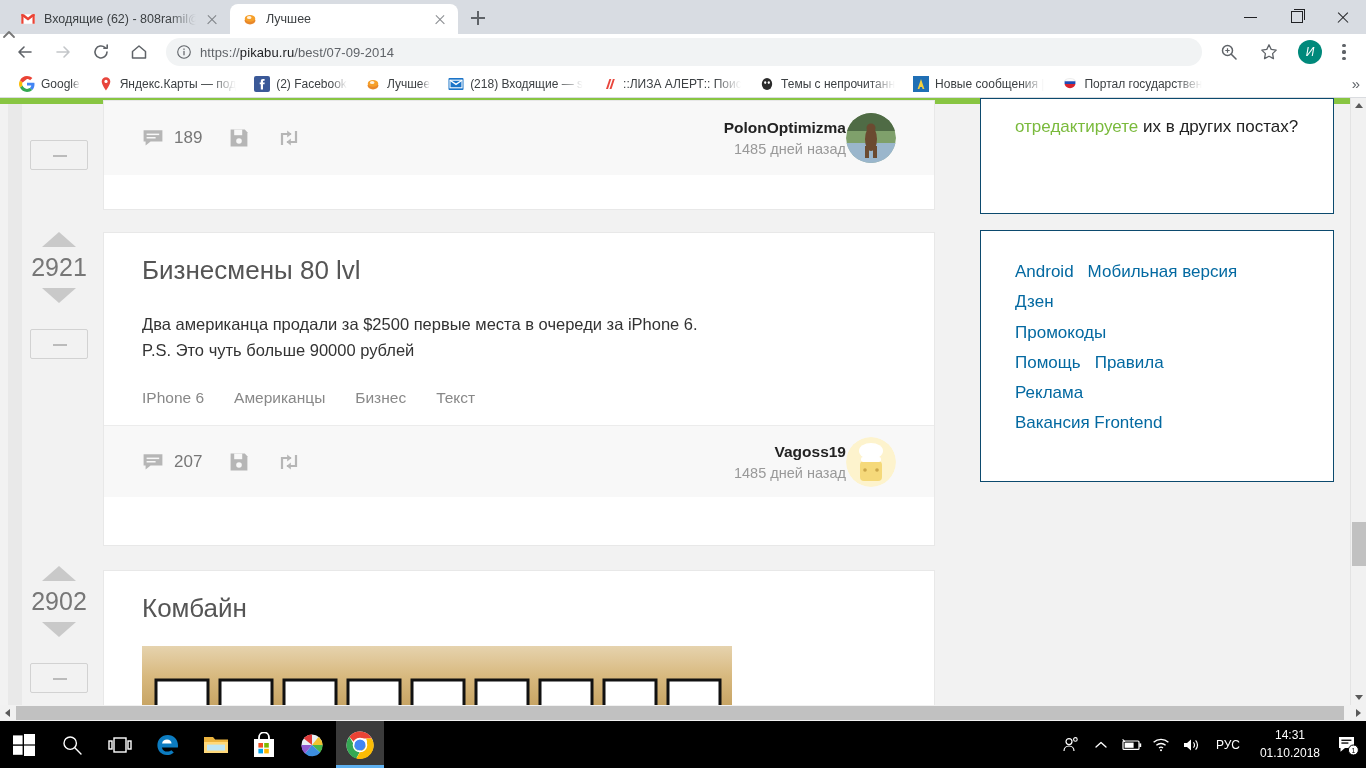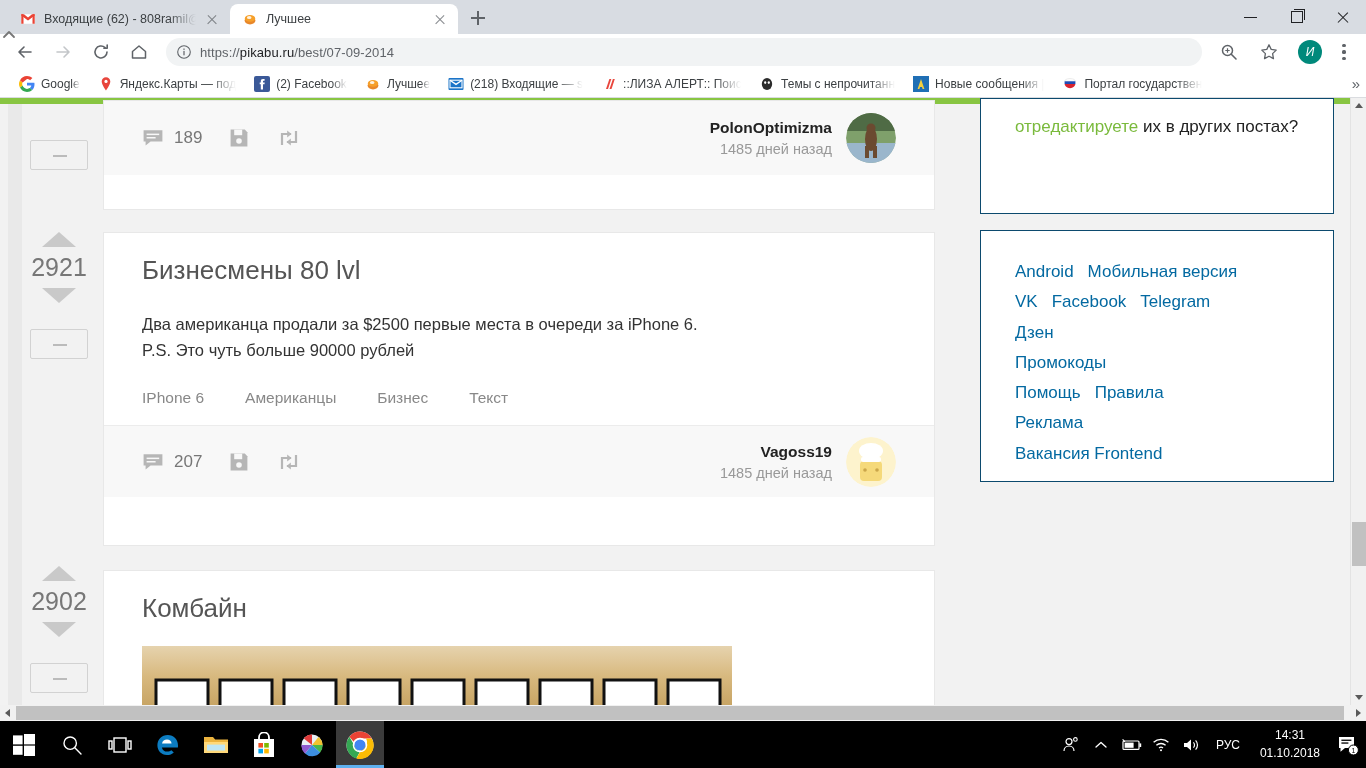--- a/index.html
+++ b/index.html
@@ -111,31 +111,31 @@
   .minusbtn { width: 58px; height: 30px; margin: 0 auto; border: 1px solid #d2d2d2;
     background: #f2f2f2; border-radius: 2px; position: relative; }
   .minusbtn::before { content:""; position:absolute; left:22px; top:14px; width:14px; height:1.5px; background:#bbb; }
 
   
   .card { position: absolute; left: 103px; width: 832px; background: #fff;
           border: 1px solid #e8e8e8; }
   .card-body { padding: 22px 38px 18px 38px; }
   .post-title { font-size: 26px; font-weight: 400; color: #555; line-height: 1.2; }
   .post-text { font-size: 16.5px; color: #333; line-height: 1.55; margin-top: 26px; }
-  .tags { margin-top: 26px; display: flex; gap: 41px; font-size: 15.5px; color: #888; }
+  .tags { margin-top: 26px; display: flex; gap: 30px; font-size: 15.5px; color: #888; }
   .tag { white-space: nowrap; }
 
   .card-foot {
     border-top: 1px solid #ececec; background: #f8f8f8;
     height: 72px; display: flex; align-items: center; padding: 0 38px;
   }
   .foot-actions { display: flex; align-items: center; gap: 26px; }
   .cmt-count { font-size: 17px; color: #777; margin-left: 10px; }
   .act { display: flex; align-items: center; }
-  .foot-author { margin-left: auto; display: flex; align-items: center; gap: 14px; }
+  .foot-author { margin-left: auto; display: flex; align-items: center; }
   .author-txt { text-align: right; }
   .author-name { font-size: 15.5px; font-weight: bold; color: #222; }
   .author-time { font-size: 14.5px; color: #999; margin-top: 4px; }
   .avatar-img { width: 50px; height: 50px; border-radius: 50%; overflow: hidden; flex: none; }
 
   .postimg { width: 100%; height: 60px; overflow: hidden; margin-top: 22px; }
 
   
   .side { position: absolute; left: 980px; width: 354px; background: #fff; border: 1px solid #0c4a6e; }
   .side-inner { padding: 14px 34px 22px 34px; }
@@ -519,23 +519,20 @@
         </div>
       </div>
 
       <div class="side" style="top:126px; height:252px;">
         <div class="side-inner" style="padding-top:26px;">
           <div class="side-links">
             <div>
               <span class="sl">Android</span><span class="sl">Мобильная версия</span>
             </div>
             <div>
-              <span class="sl">VK</span><span class="sl">Facebook</span><span class="sl">Telegram</span>
-            </div>
-            <div>
               <span class="sl">Дзен</span>
             </div>
             <div>
               <span class="sl">Промокоды</span>
             </div>
             <div>
               <span class="sl">Помощь</span><span class="sl">Правила</span>
             </div>
             <div>
               <span class="sl">Реклама</span>

